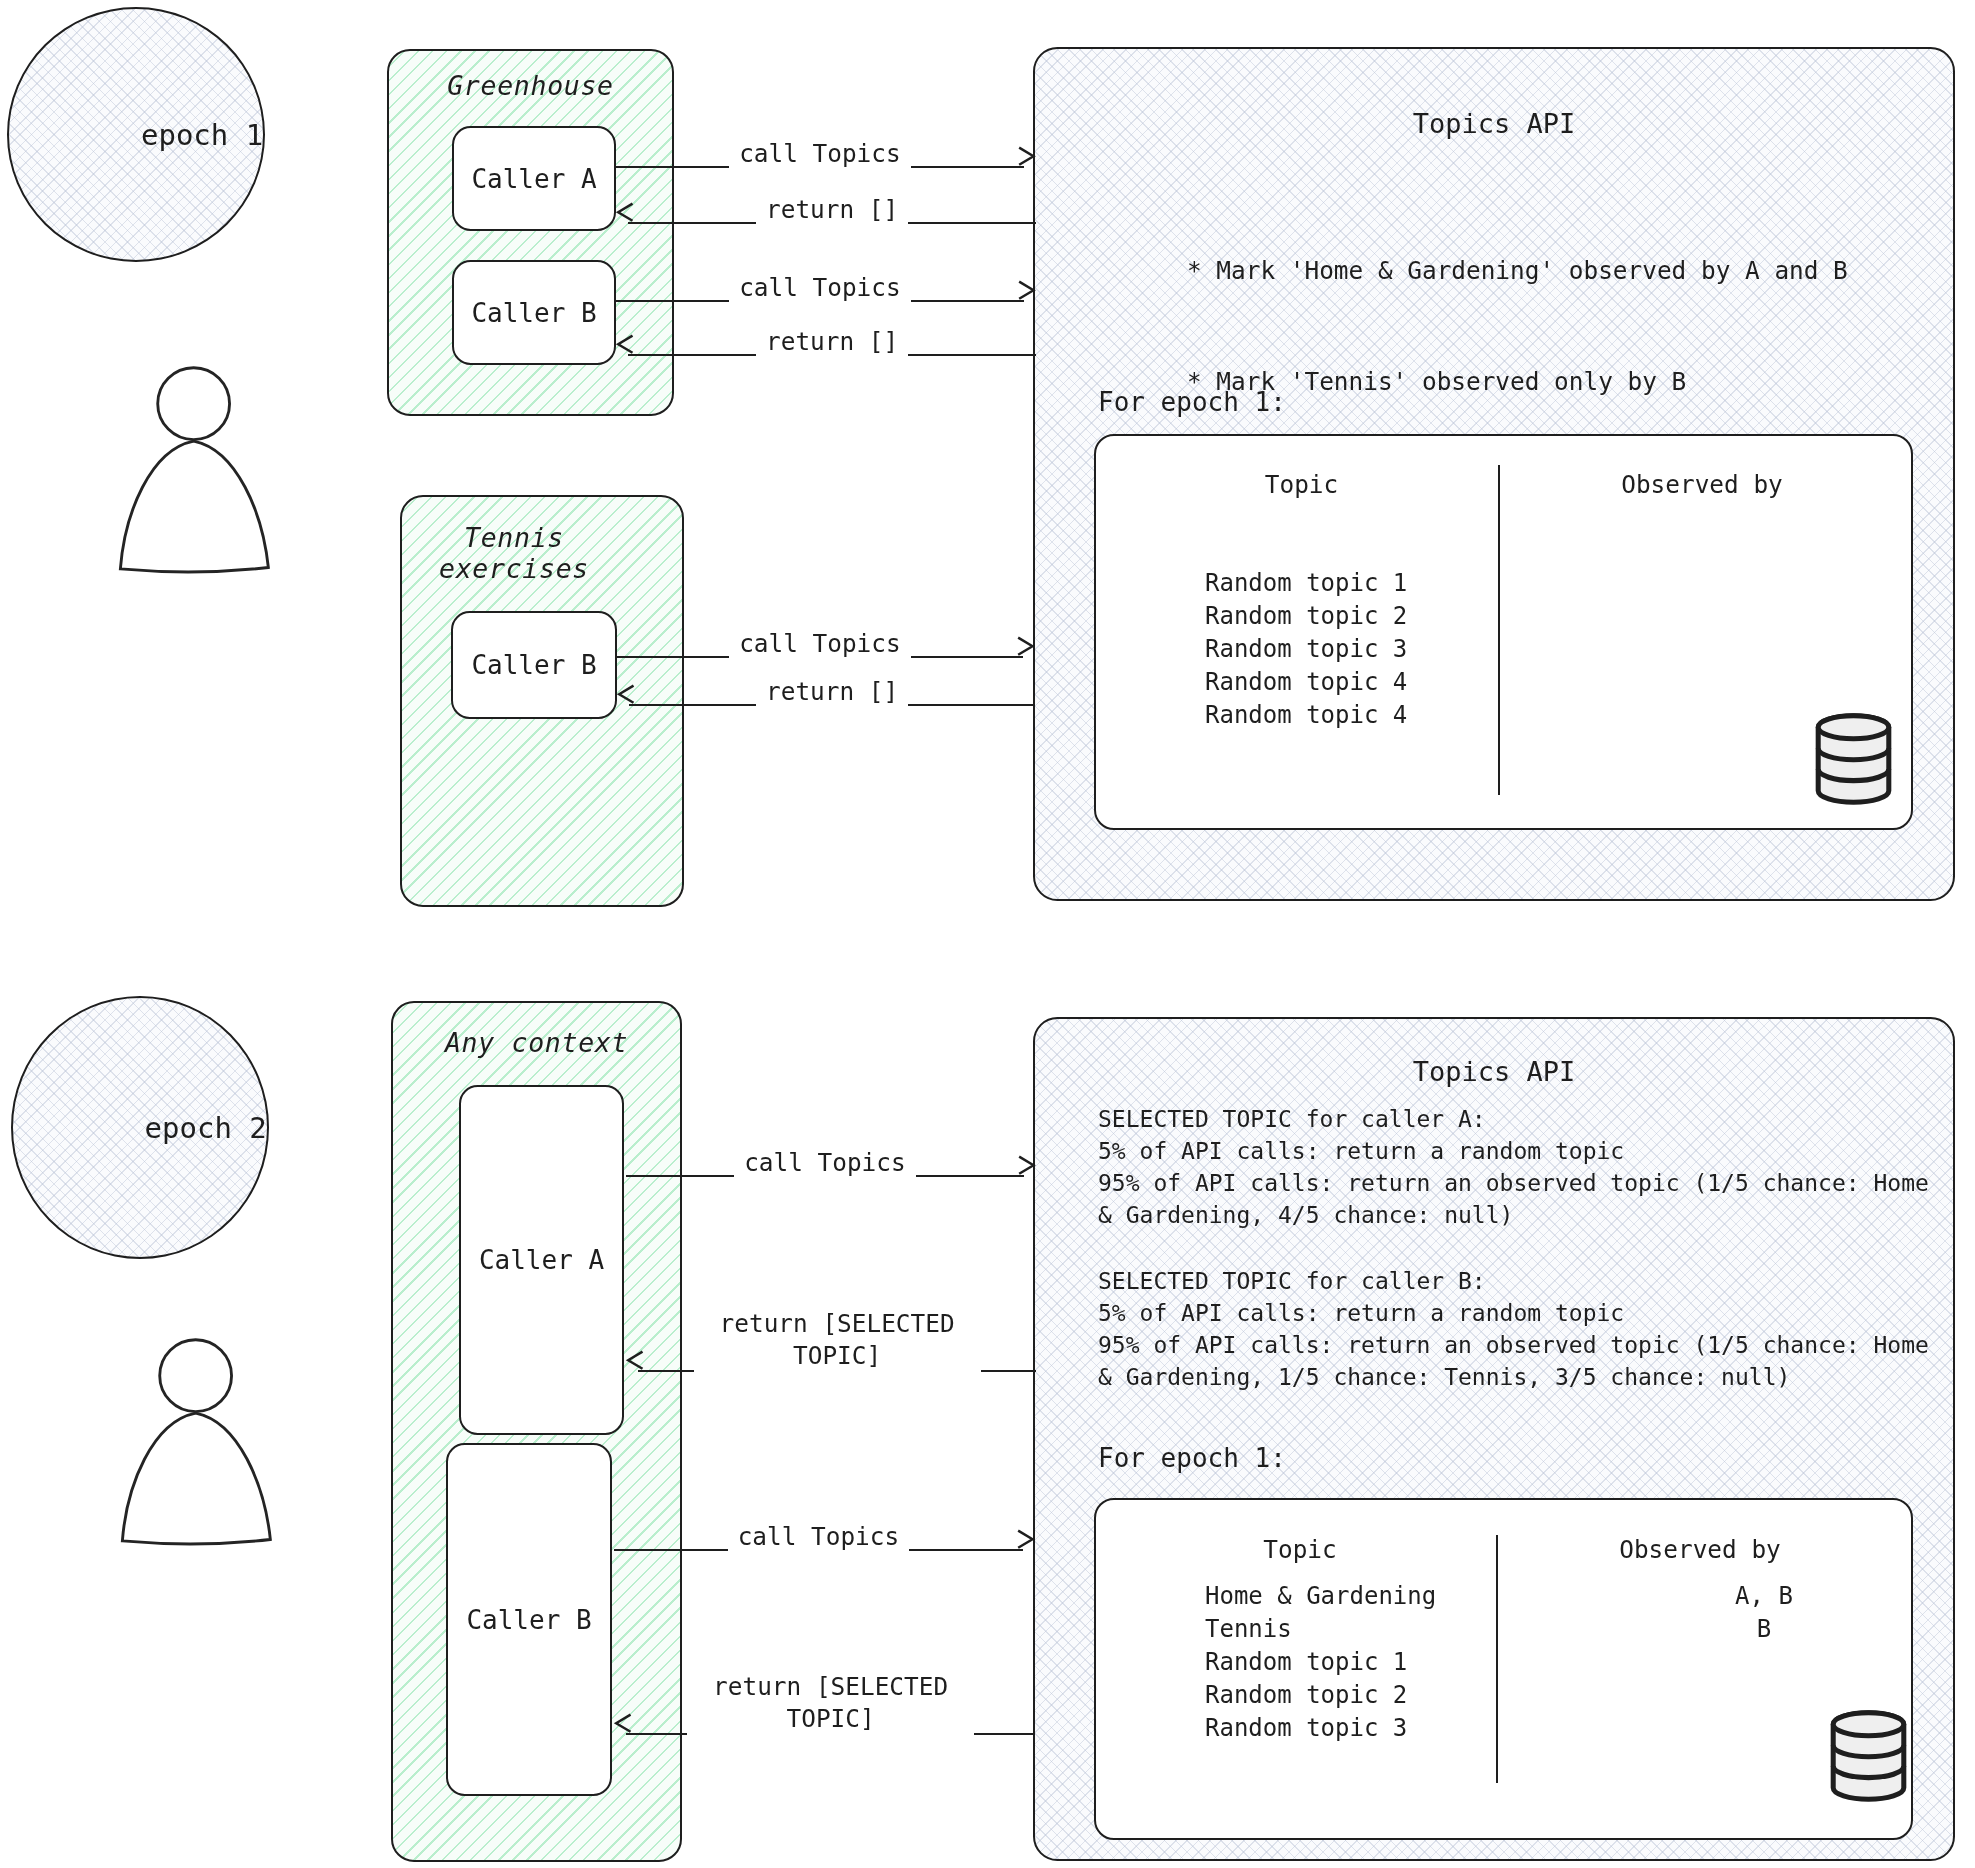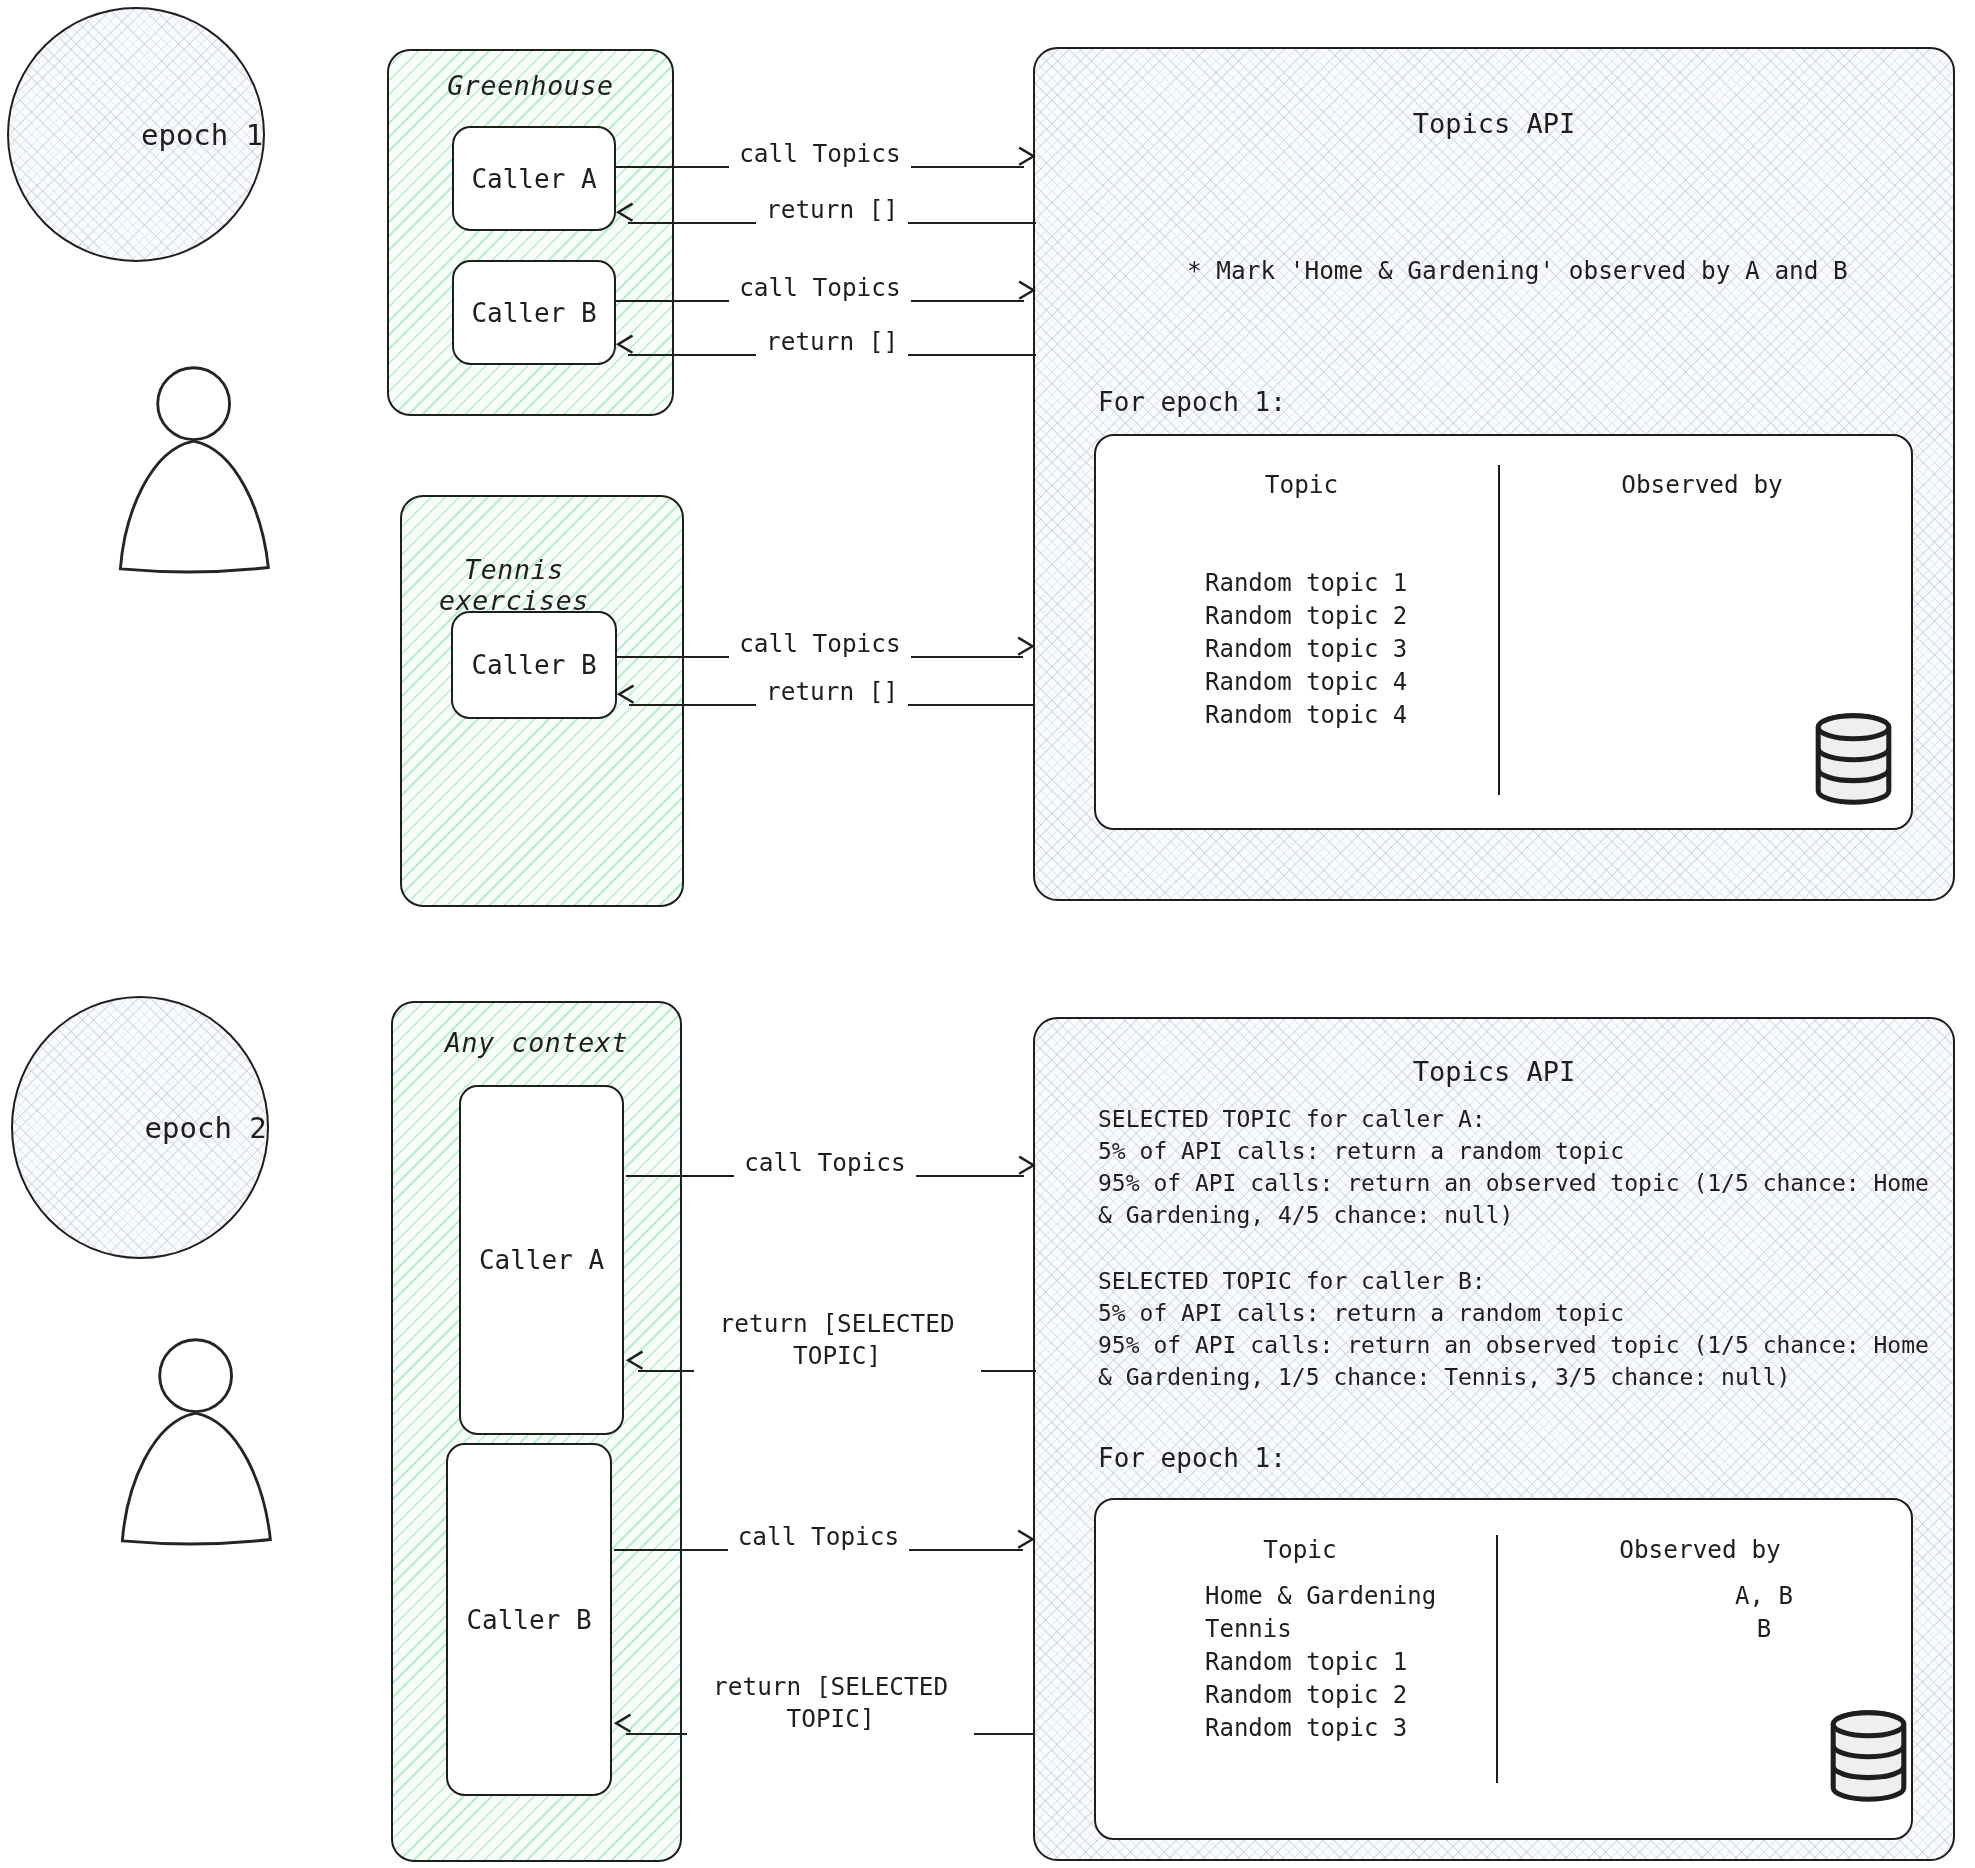--- a/index.html
+++ b/index.html
@@ -69,29 +69,30 @@
   <div class="box green-hatch" style="left:387px;top:49px;width:287px;height:367px;"></div>
   <div class="green-title" style="left:387px;top:70px;width:287px;">Greenhouse</div>
   <div class="caller" style="left:452px;top:126px;width:164px;height:105px;">
     <span>Caller A</span>
   </div>
   <div class="caller" style="left:452px;top:260px;width:164px;height:105px;">
     <span>Caller B</span>
   </div>
 
   <div class="box green-hatch" style="left:400px;top:495px;width:284px;height:412px;"></div>
-  <div class="green-title" style="left:400px;top:522px;width:228px;margin-top:32px;">Tennis exercises</div>
+  <div class="green-title" style="left:400px;top:522px;width:228px;">Tennis exercises</div>
   <div class="caller" style="left:451px;top:611px;width:166px;height:108px;">
     <span>Caller B</span>
   </div>
 
   <div class="box crosshatch" style="left:1033px;top:47px;width:922px;height:854px;border-width:2.9px;"></div>
   <div class="panel-title" style="left:1033px;top:108px;width:922px;">Topics API</div>
   <div class="notes" style="left:1187px;top:178px;">
     <div>* Mark 'Home &amp; Gardening' observed by A and B</div>
+    <div>* Mark 'Tennis' observed only by B</div>
   </div>
   <div class="caption" style="left:1098px;top:387px;">For epoch 1:</div>
 
   <div class="white-table" style="left:1094px;top:434px;width:819px;height:396px;"></div>
   <div class="col-head" style="left:1108px;top:470px;width:387px;">Topic</div>
   <div class="col-head" style="left:1501px;top:470px;width:402px;">Observed by</div>
   <div class="vline" style="left:1498px;top:465px;height:330px;"></div>
   <div class="t-rows" style="left:1205px;top:567px;">
     <div>Random topic 1</div>
     <div>Random topic 2</div>

